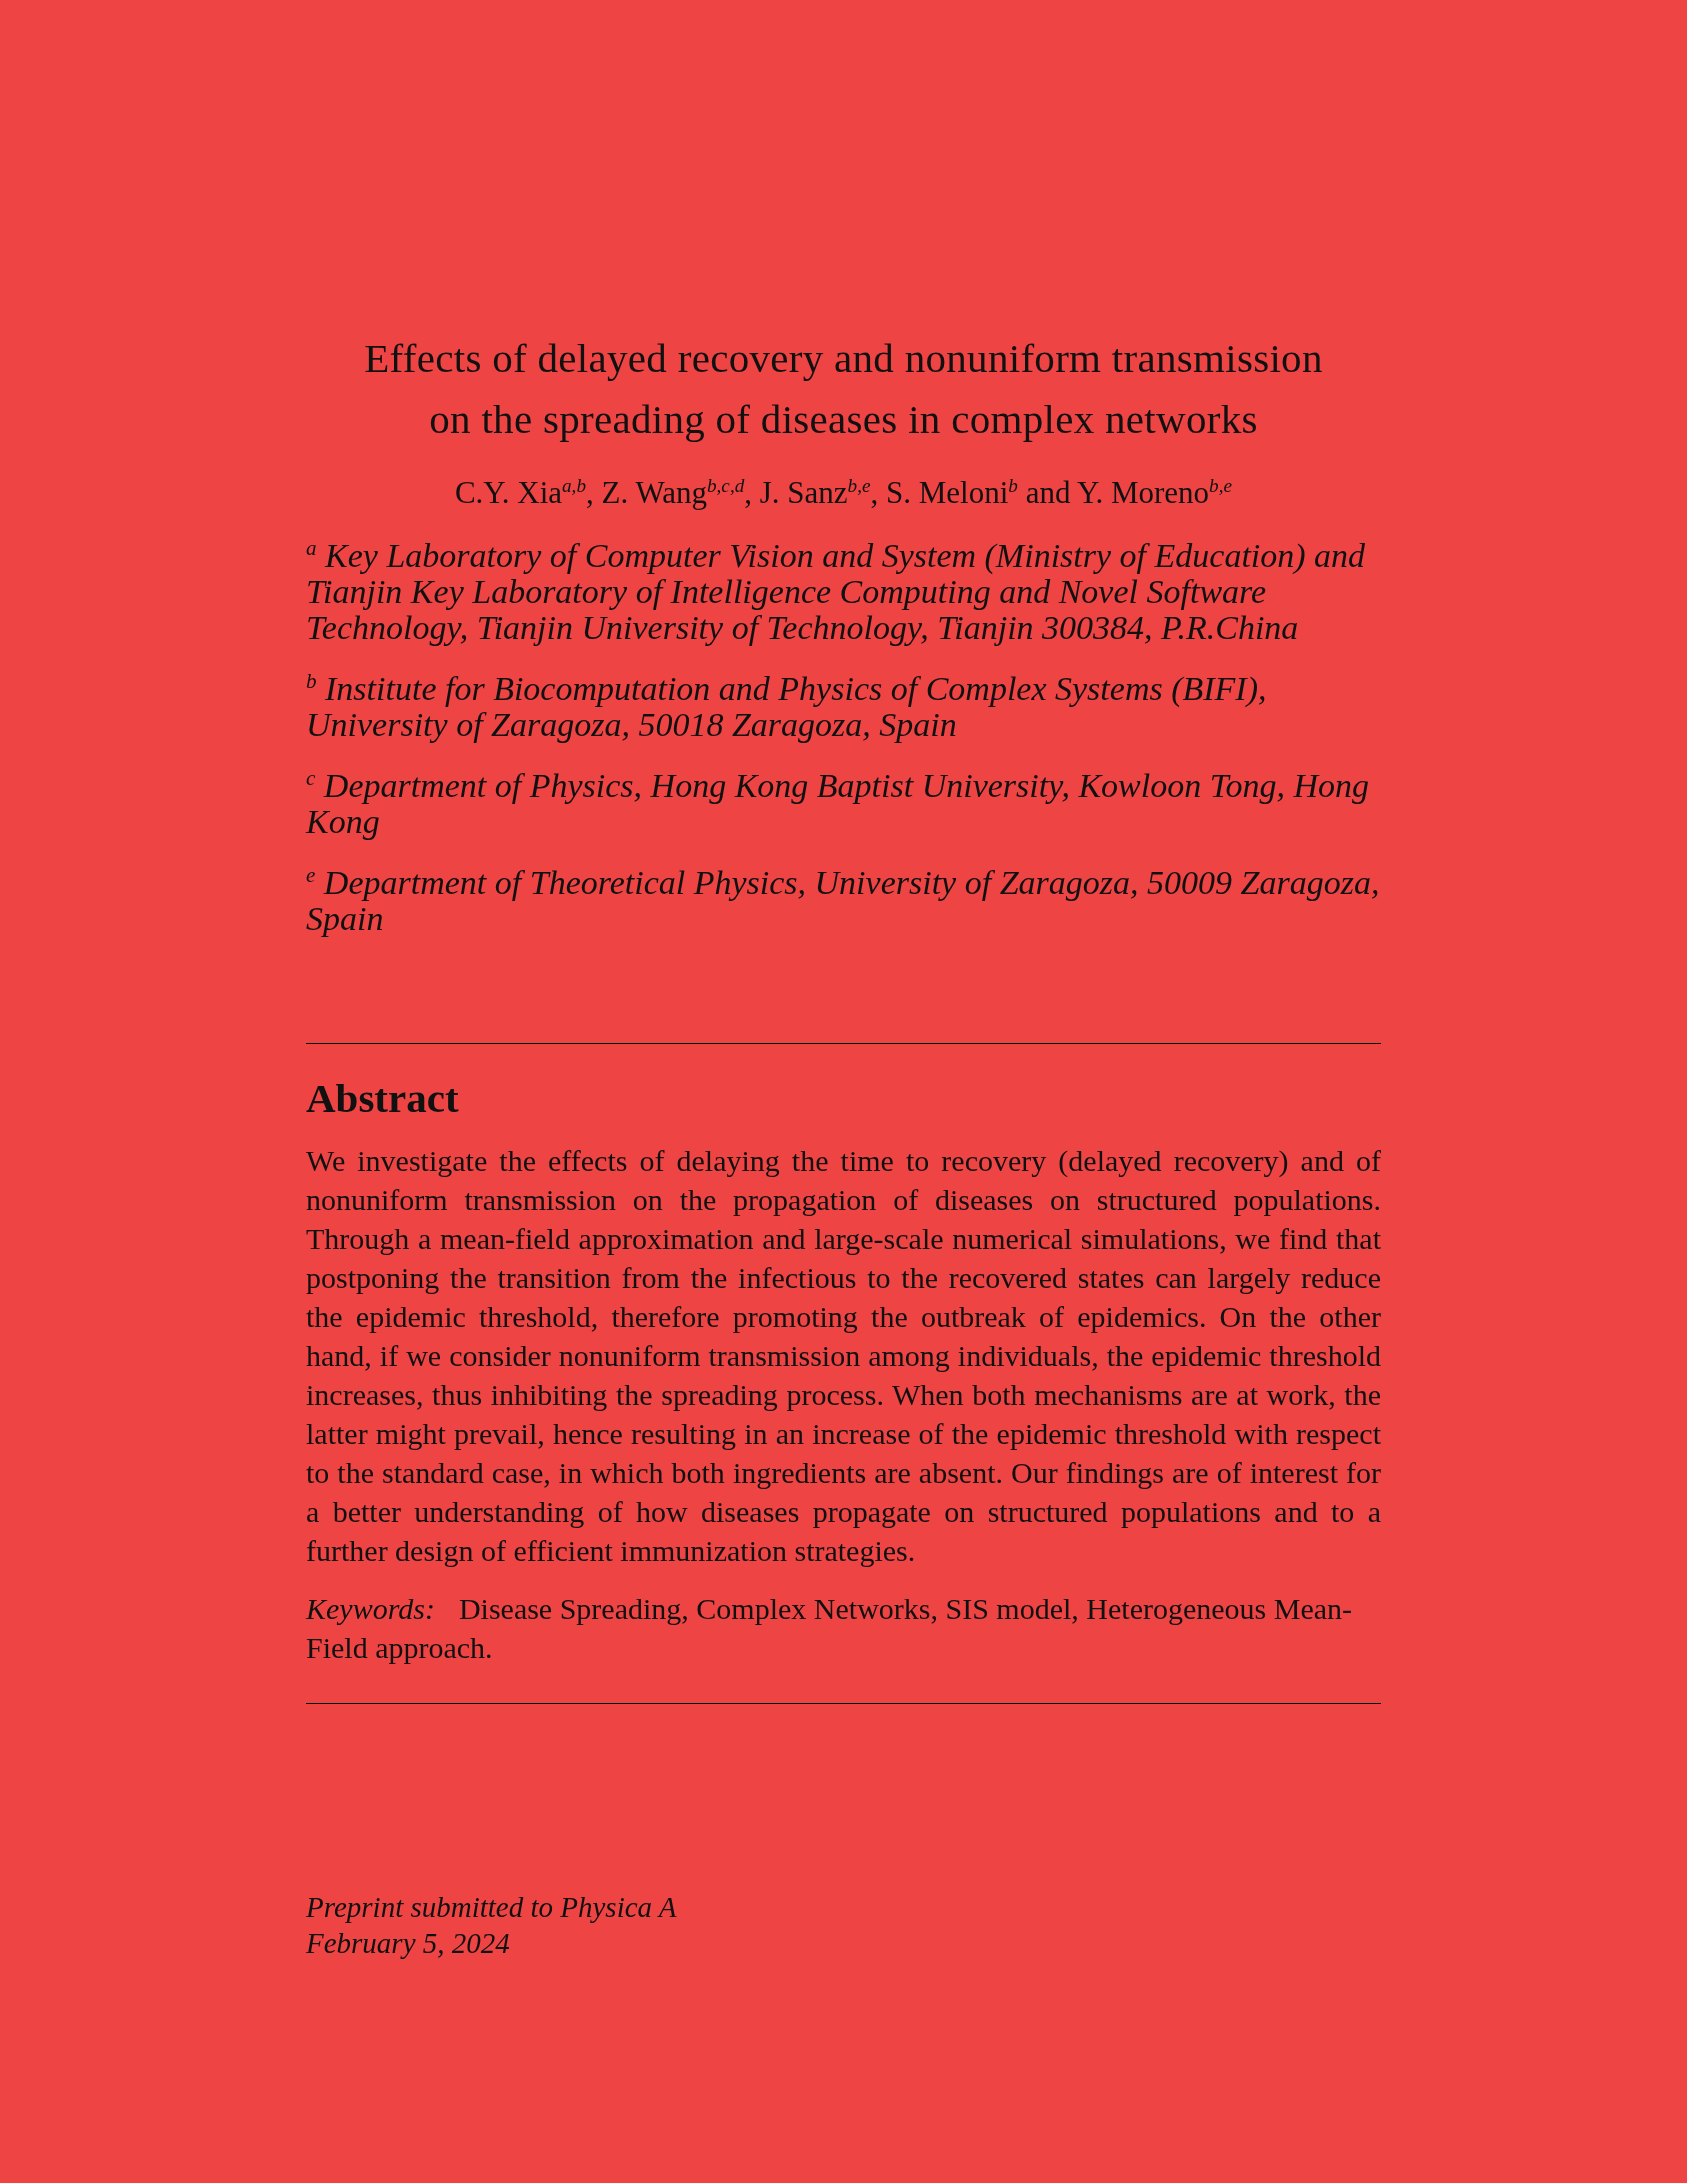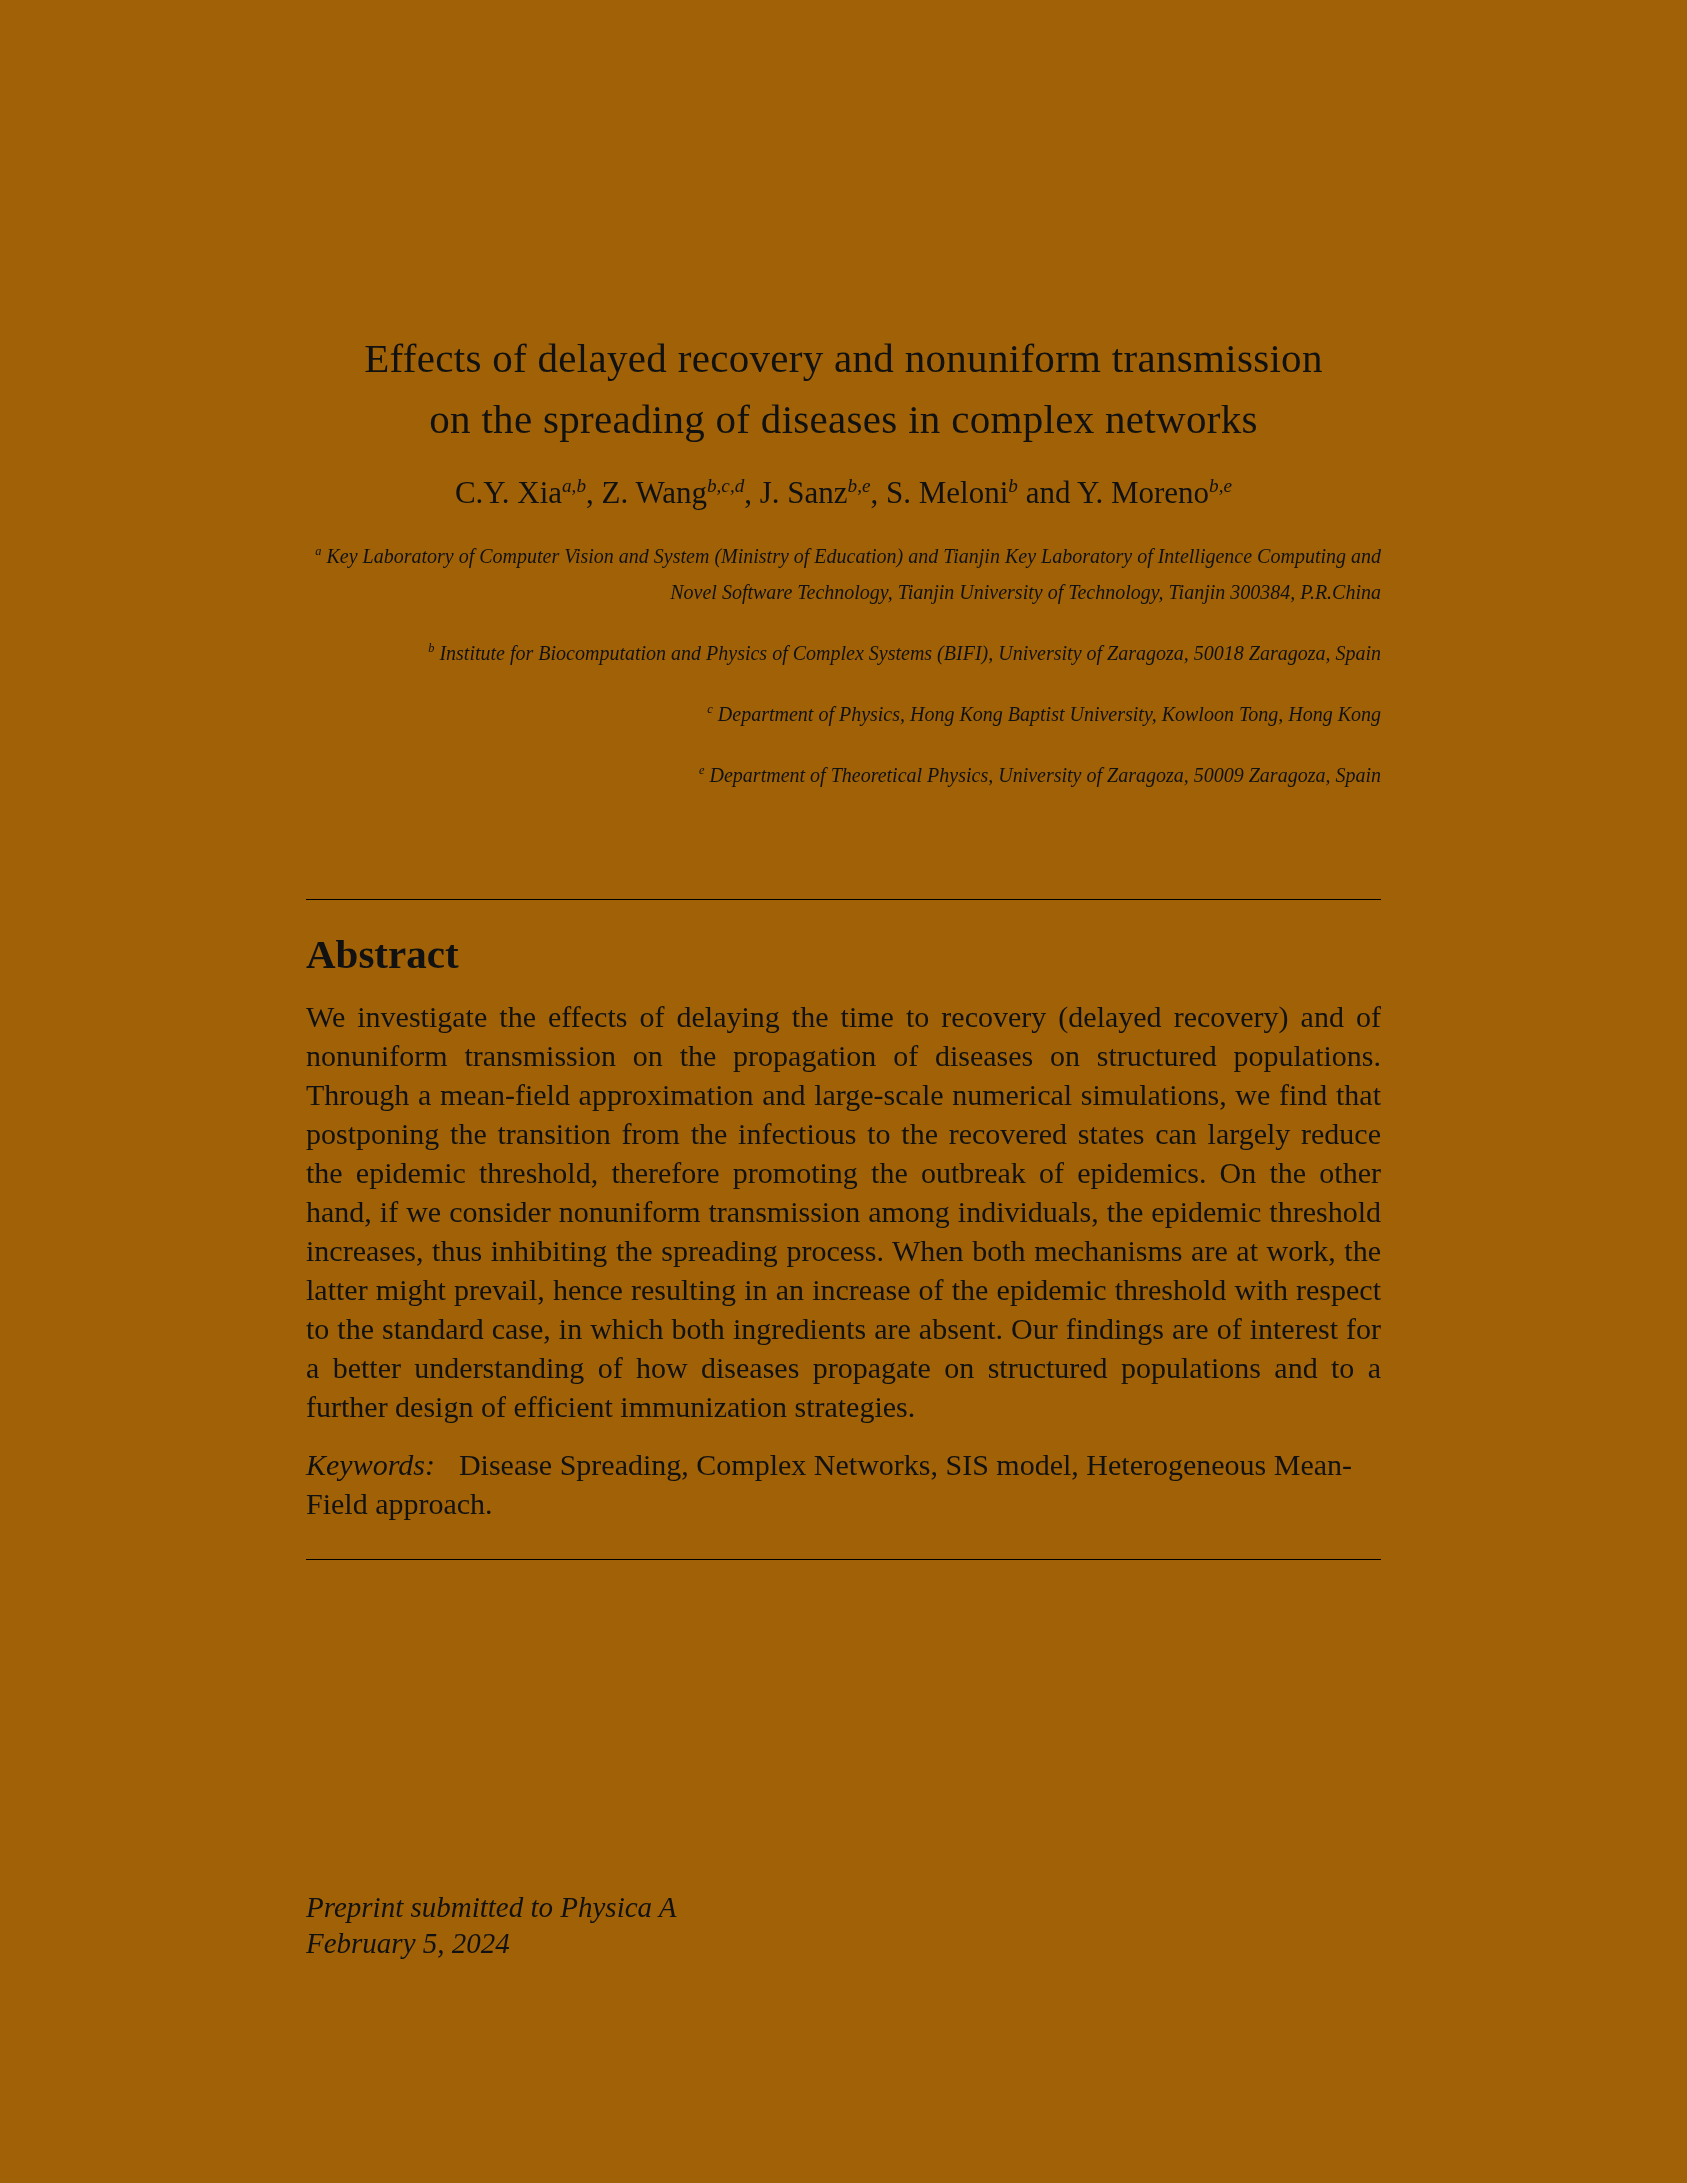--- a/index.html
+++ b/index.html
@@ -4,21 +4,21 @@
 <style>
   html, body {
     margin: 0;
     padding: 0;
     background: #ffffff;
   }
   .page {
     position: relative;
     width: 1688px;
     height: 2183px;
-    background: #a16207;
+    background: #ef4444;
     color: #111111;
     font-family: "Liberation Serif", "DejaVu Serif", serif;
     overflow: hidden;
   }
   .content {
     position: absolute;
     left: 306px;
     top: 0;
     width: 1075px;
   }
@@ -40,23 +40,23 @@
     font-size: 0.62em;
     font-style: italic;
     line-height: 0;
     vertical-align: super;
   }
   .affiliations {
     margin-top: 20px;
   }
   .affiliation {
     margin-top: 25px;
-    text-align: right;
+    text-align: left;
     font-style: italic;
-    font-size: 20px;
+    font-size: 34px;
     line-height: 36px;
   }
   .rule {
     border: none;
     border-top: 1.3px solid #000000;
     margin: 0;
     width: 100%;
   }
   .rule-top { margin-top: 106px; }
   .abstract-heading {

